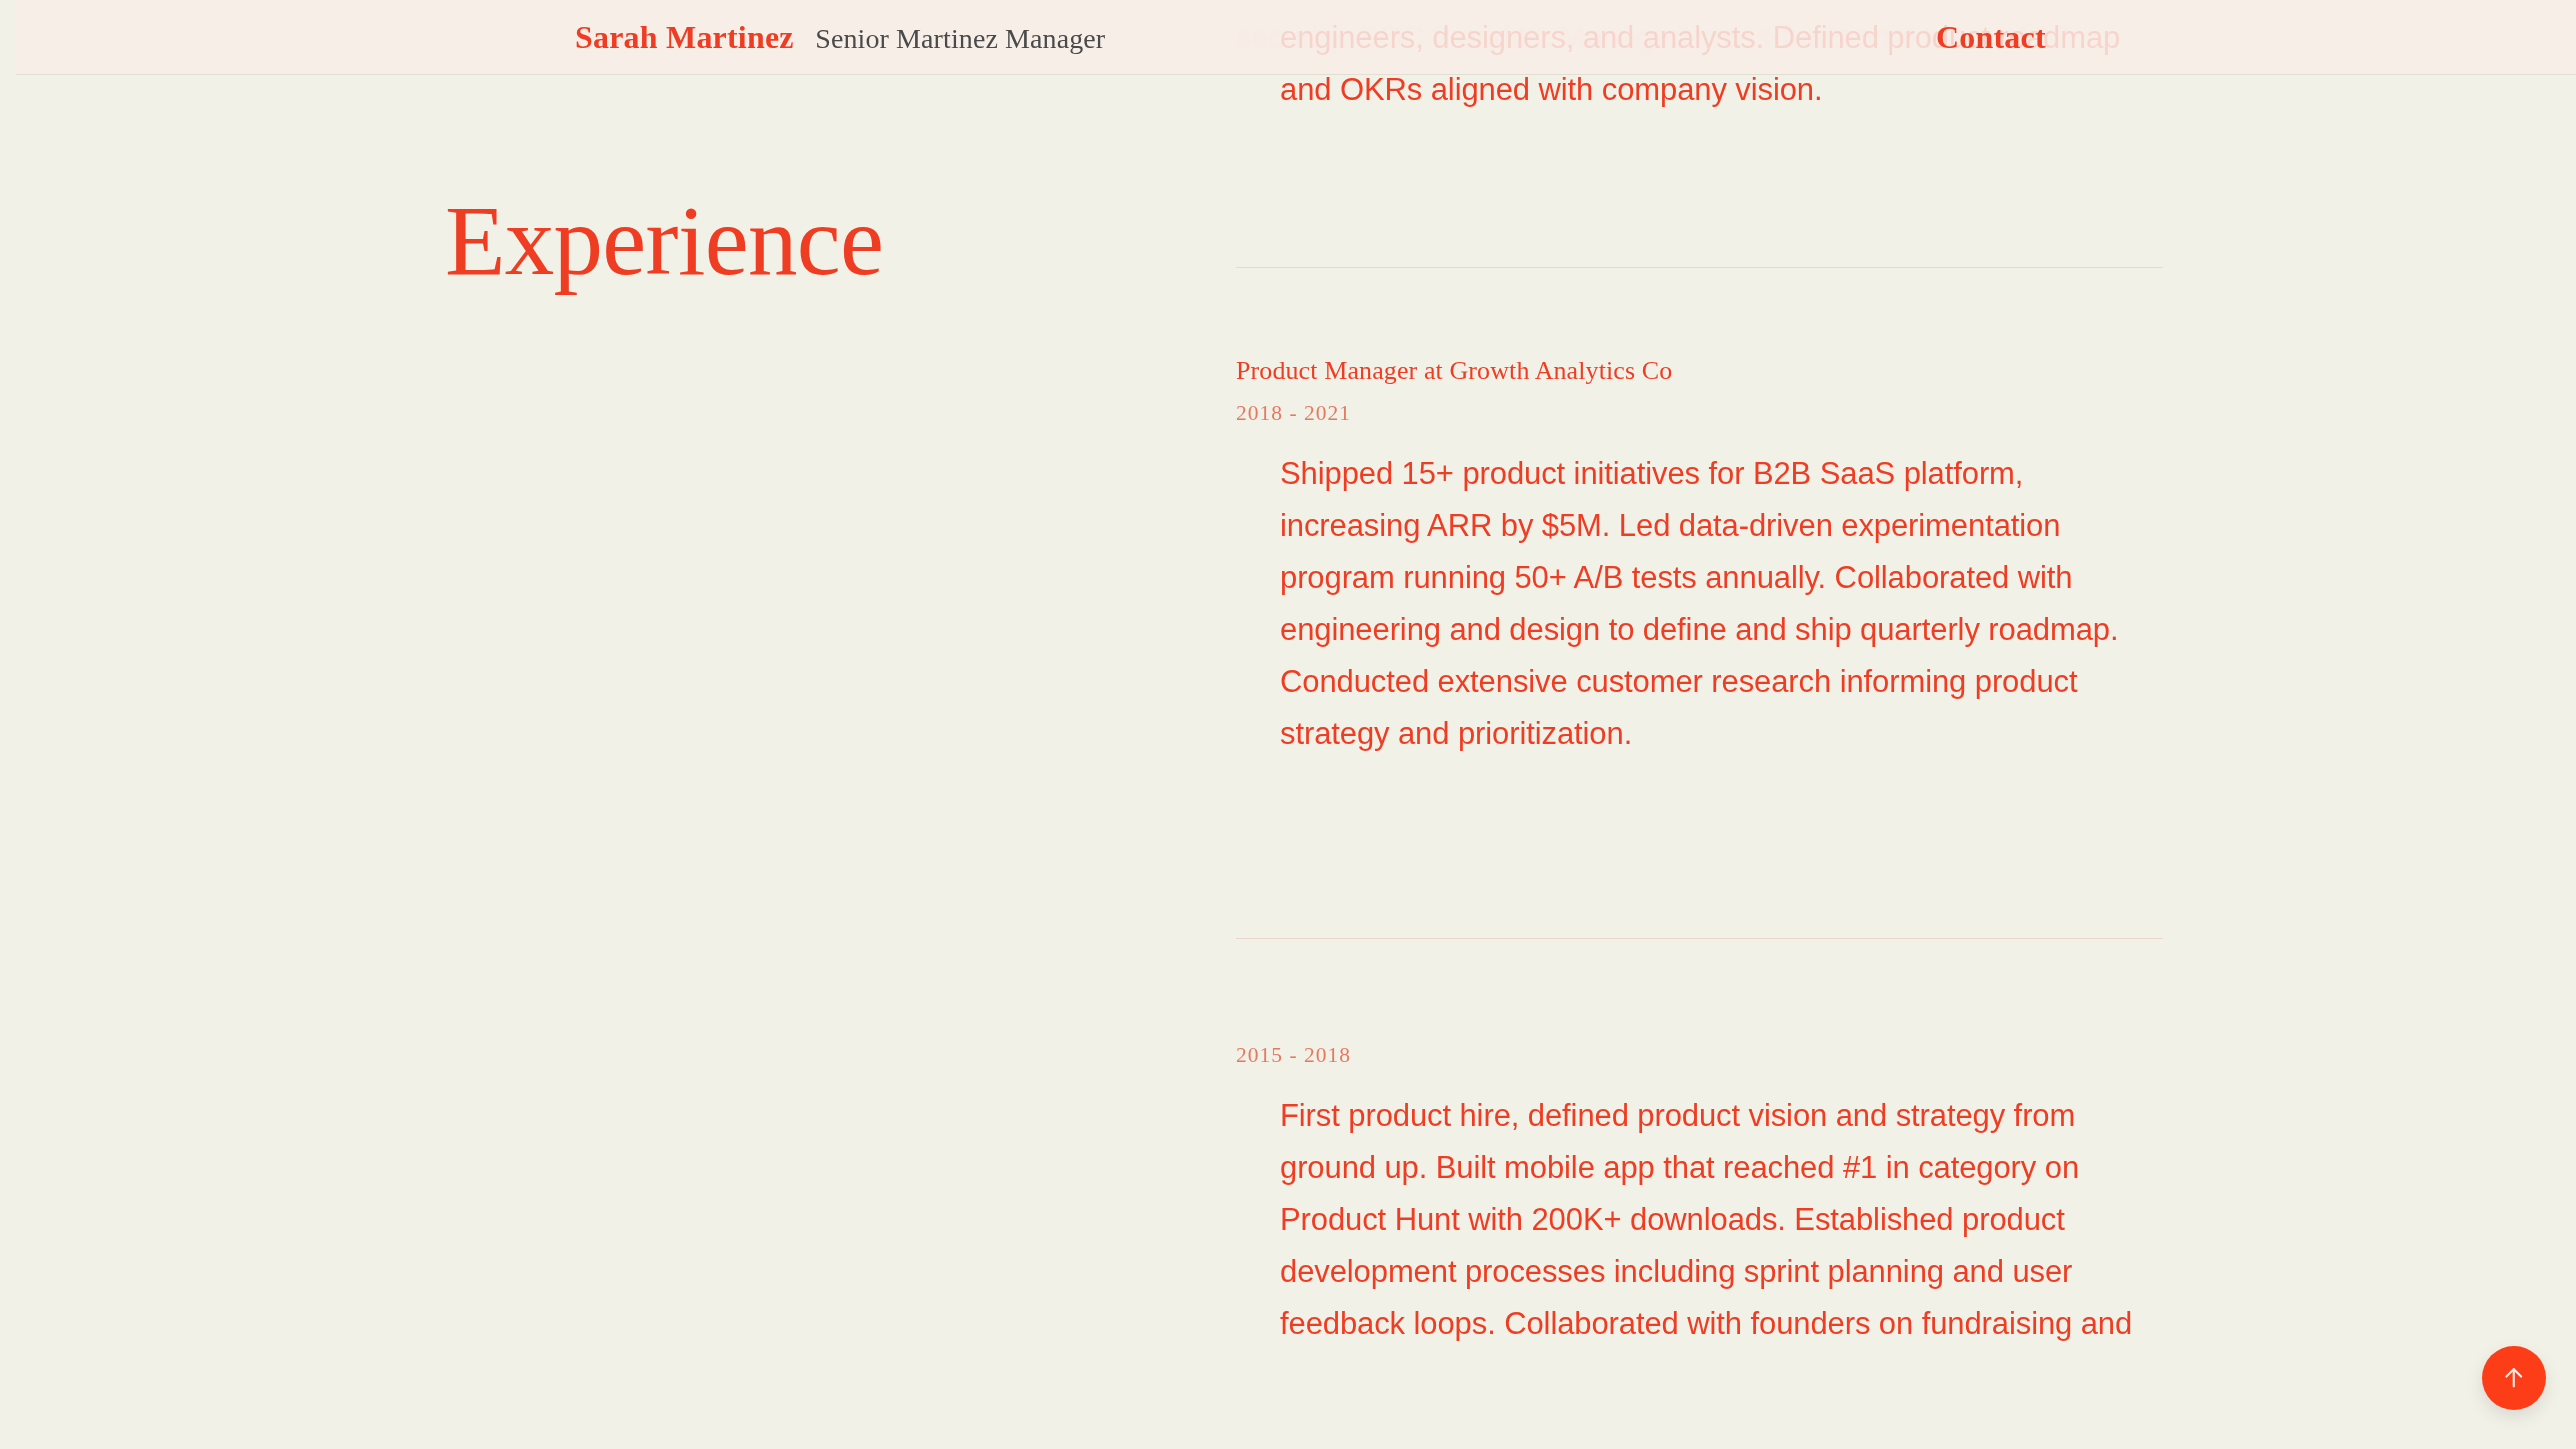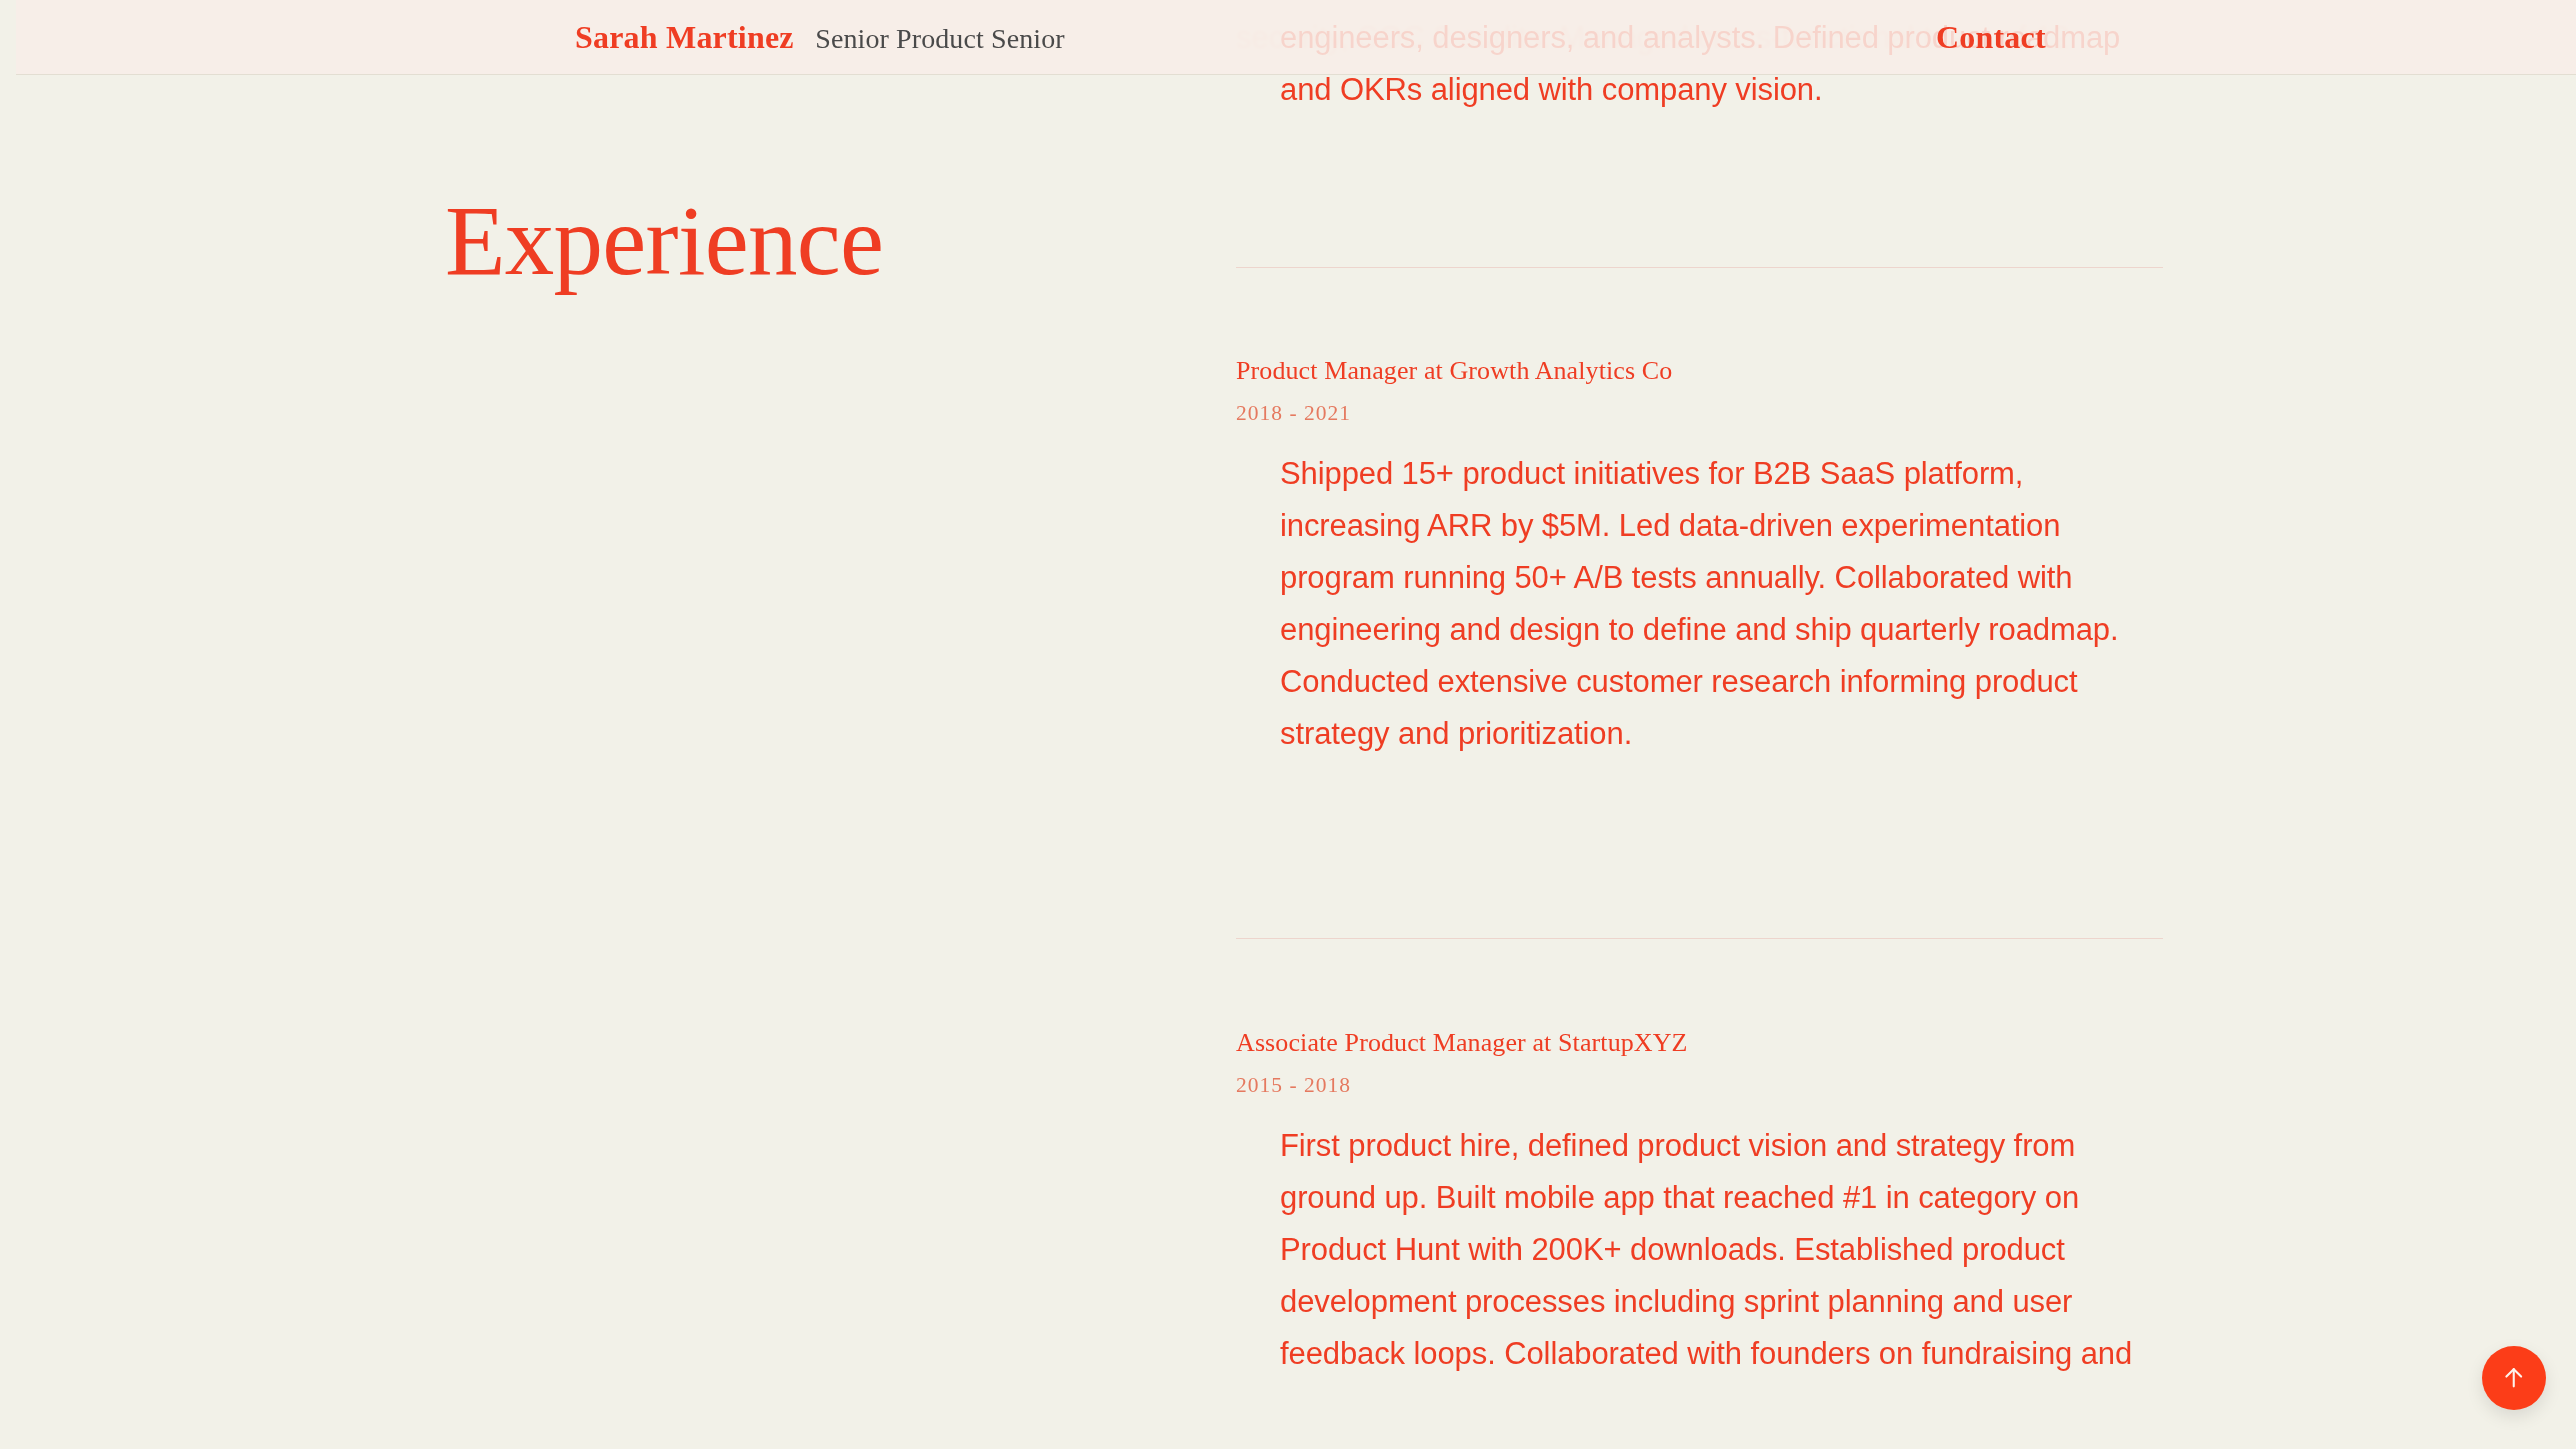--- a/index.html
+++ b/index.html
@@ -172,21 +172,21 @@
 </head>
 <body>
 
 <div id="page">
 
   <div id="header-bleed">security, SOC 2 audits. Managed cross-functional team of 12</div>
 
   <header id="site-header">
     <div id="brand-block">
       <span id="brand-name">Sarah Martinez</span>
-      <span id="brand-role">Senior Product Senior</span>
+      <span id="brand-role">Senior Martinez Manager</span>
     </div>
     <a id="contact-link" href="#">Contact</a>
   </header>
 
   <div id="section-heading-col">
     <h1 id="section-heading">Experience</h1>
   </div>
 
   <div id="experience-col">
 
@@ -194,21 +194,20 @@
       <p class="entry-desc" style="margin-top:0;">engineers, designers, and analysts. Defined product roadmap and OKRs aligned with company vision.</p>
     </article>
 
     <article class="entry" style="top:356px;">
       <h2 class="entry-title">Product Manager at Growth Analytics Co</h2>
       <div class="entry-dates">2018 - 2021</div>
       <p class="entry-desc">Shipped 15+ product initiatives for B2B SaaS platform, increasing ARR by $5M. Led data-driven experimentation program running 50+ A/B tests annually. Collaborated with engineering and design to define and ship quarterly roadmap. Conducted extensive customer research informing product strategy and prioritization.</p>
     </article>
 
     <article class="entry" style="top:1028px;">
-      <h2 class="entry-title">Associate Product Manager at StartupXYZ</h2>
       <div class="entry-dates">2015 - 2018</div>
       <p class="entry-desc">First product hire, defined product vision and strategy from ground up. Built mobile app that reached #1 in category on Product Hunt with 200K+ downloads. Established product development processes including sprint planning and user feedback loops. Collaborated with founders on fundraising and</p>
     </article>
 
   </div>
 
   <div class="divider" style="top:267px;"></div>
   <div class="divider" style="top:938px;"></div>
 
   <button id="scroll-top-button" aria-label="Back to top">

